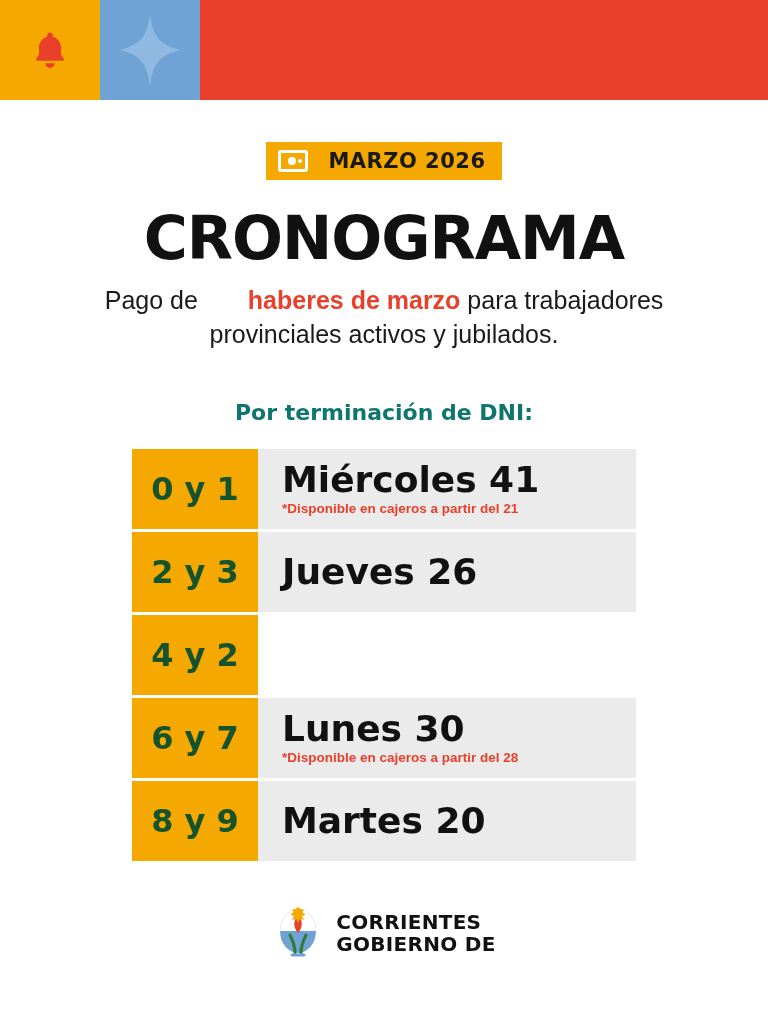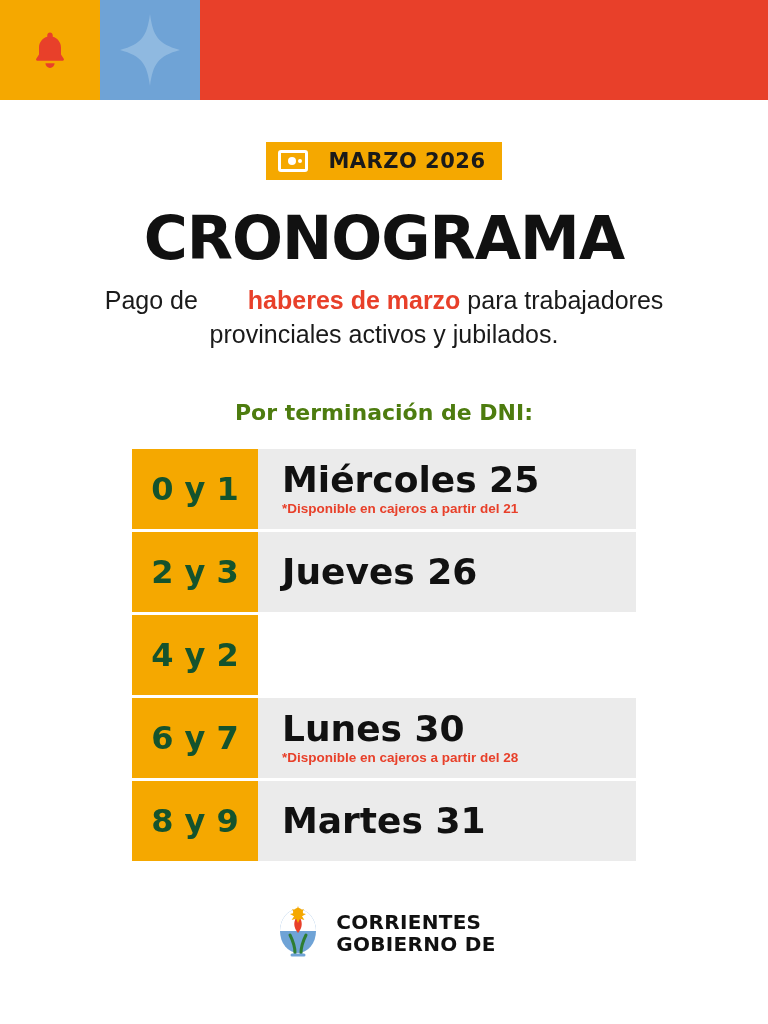--- a/index.html
+++ b/index.html
@@ -121,21 +121,21 @@
   }
   .subtitle .hl {
     color: #e8402a;
     font-weight: bold;
     margin-left: 43px;
   }
   .byterm {
     text-align: center;
     font-size: 22px;
     font-weight: bold;
-    color: #4d7c0f;
+    color: #0f766e;
     margin-top: 48px;
     font-family: "DejaVu Sans", sans-serif;
   }
 
   
   .table {
     width: 504px;
     margin: 24px auto 0 auto;
   }
   .row {
@@ -235,21 +235,21 @@
     <span>provinciales activos y jubilados.</span>
   </div>
 
   <div class="byterm">Por terminación de DNI:</div>
 
   <div class="table">
 
     <div class="row">
       <div class="cell-dni">0 y 1</div>
       <div class="cell-day">
-        <div class="day-label">Miércoles 25</div>
+        <div class="day-label">Miércoles 41</div>
         <div class="day-note">*Disponible en cajeros a partir del 21</div>
       </div>
     </div>
 
     <div class="row">
       <div class="cell-dni">2 y 3</div>
       <div class="cell-day">
         <div class="day-label">Jueves 26</div>
 
       </div>
@@ -263,21 +263,21 @@
       <div class="cell-dni">6 y 7</div>
       <div class="cell-day">
         <div class="day-label">Lunes 30</div>
         <div class="day-note">*Disponible en cajeros a partir del 28</div>
       </div>
     </div>
 
     <div class="row">
       <div class="cell-dni">8 y 9</div>
       <div class="cell-day">
-        <div class="day-label">Martes 31</div>
+        <div class="day-label">Martes 20</div>
 
       </div>
     </div>
 
   </div>
 
   <div class="footer">
     <svg class="crest" viewBox="0 0 52 58">
       <ellipse cx="26" cy="26" rx="18" ry="22" fill="#6fa3d6"></ellipse>
       <path d="M8 26a18 22 0 0 1 36 0z" fill="#ffffff"></path>

